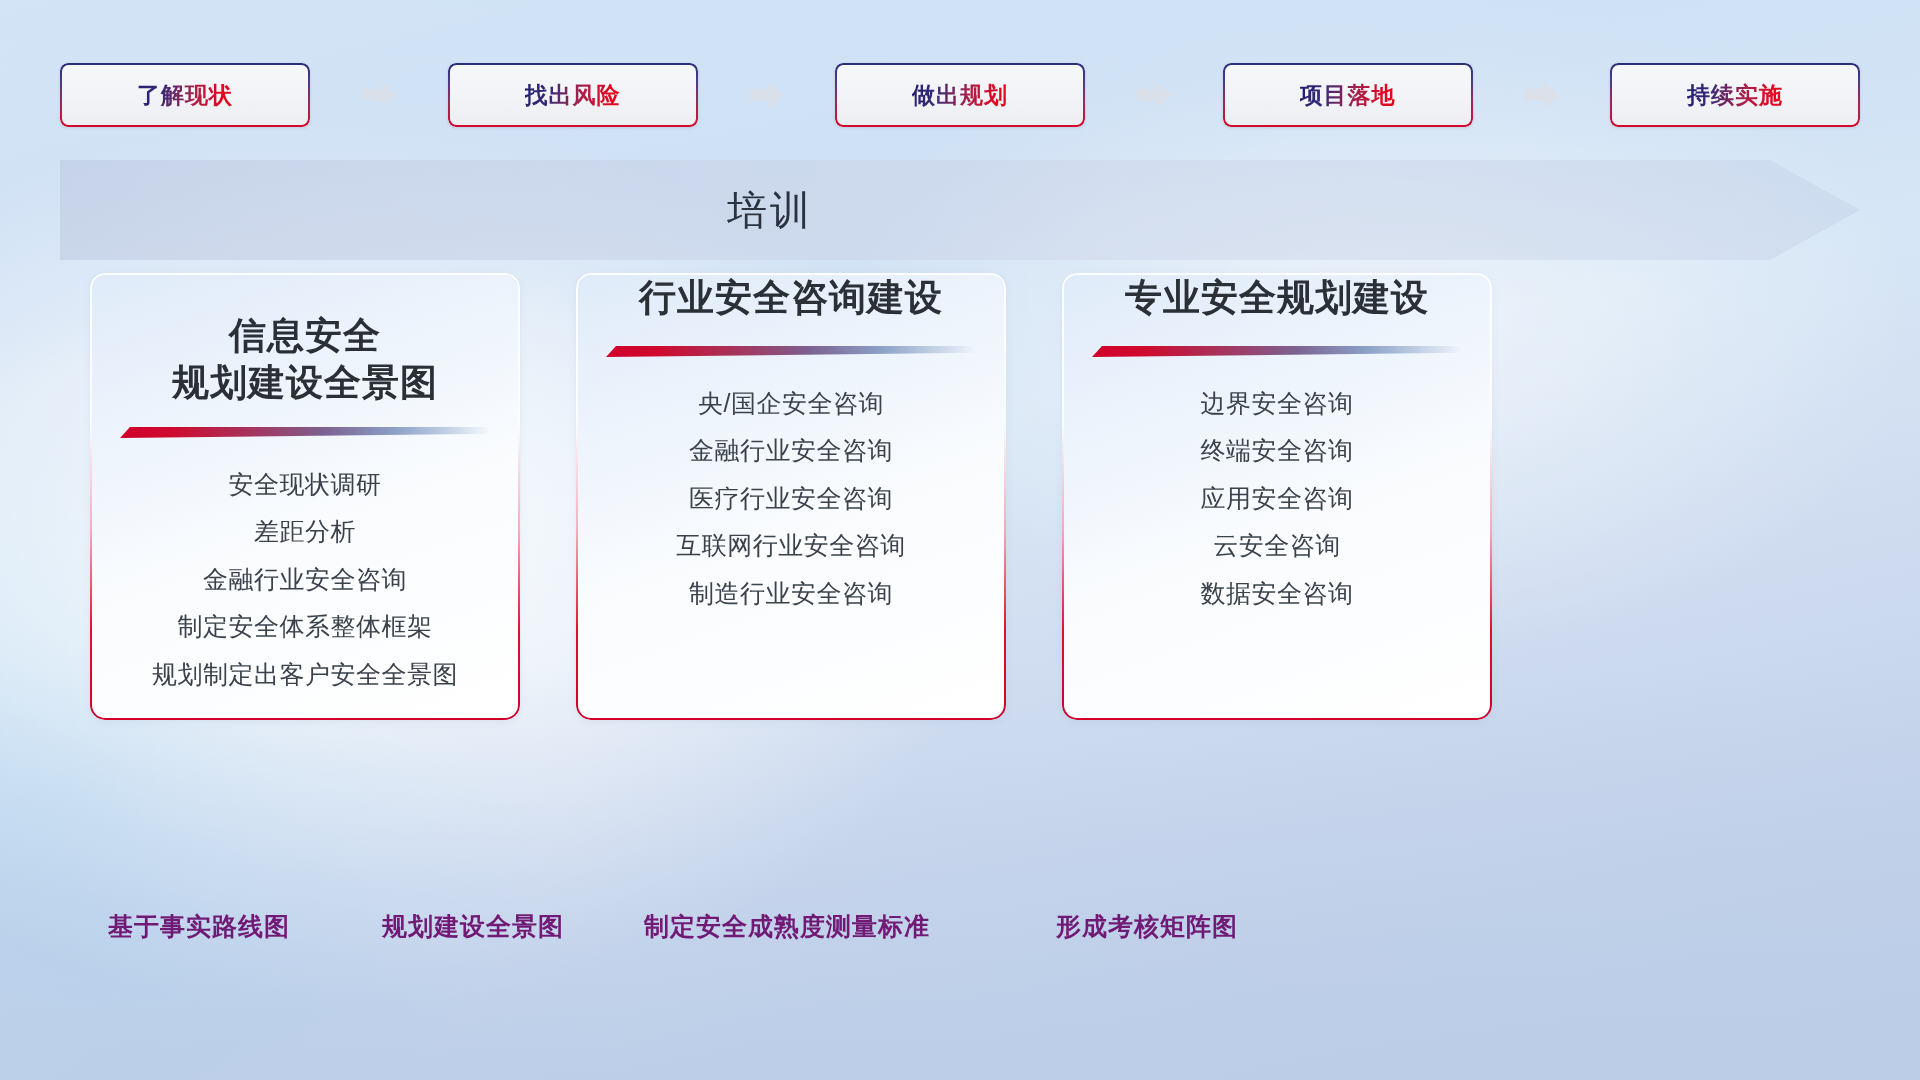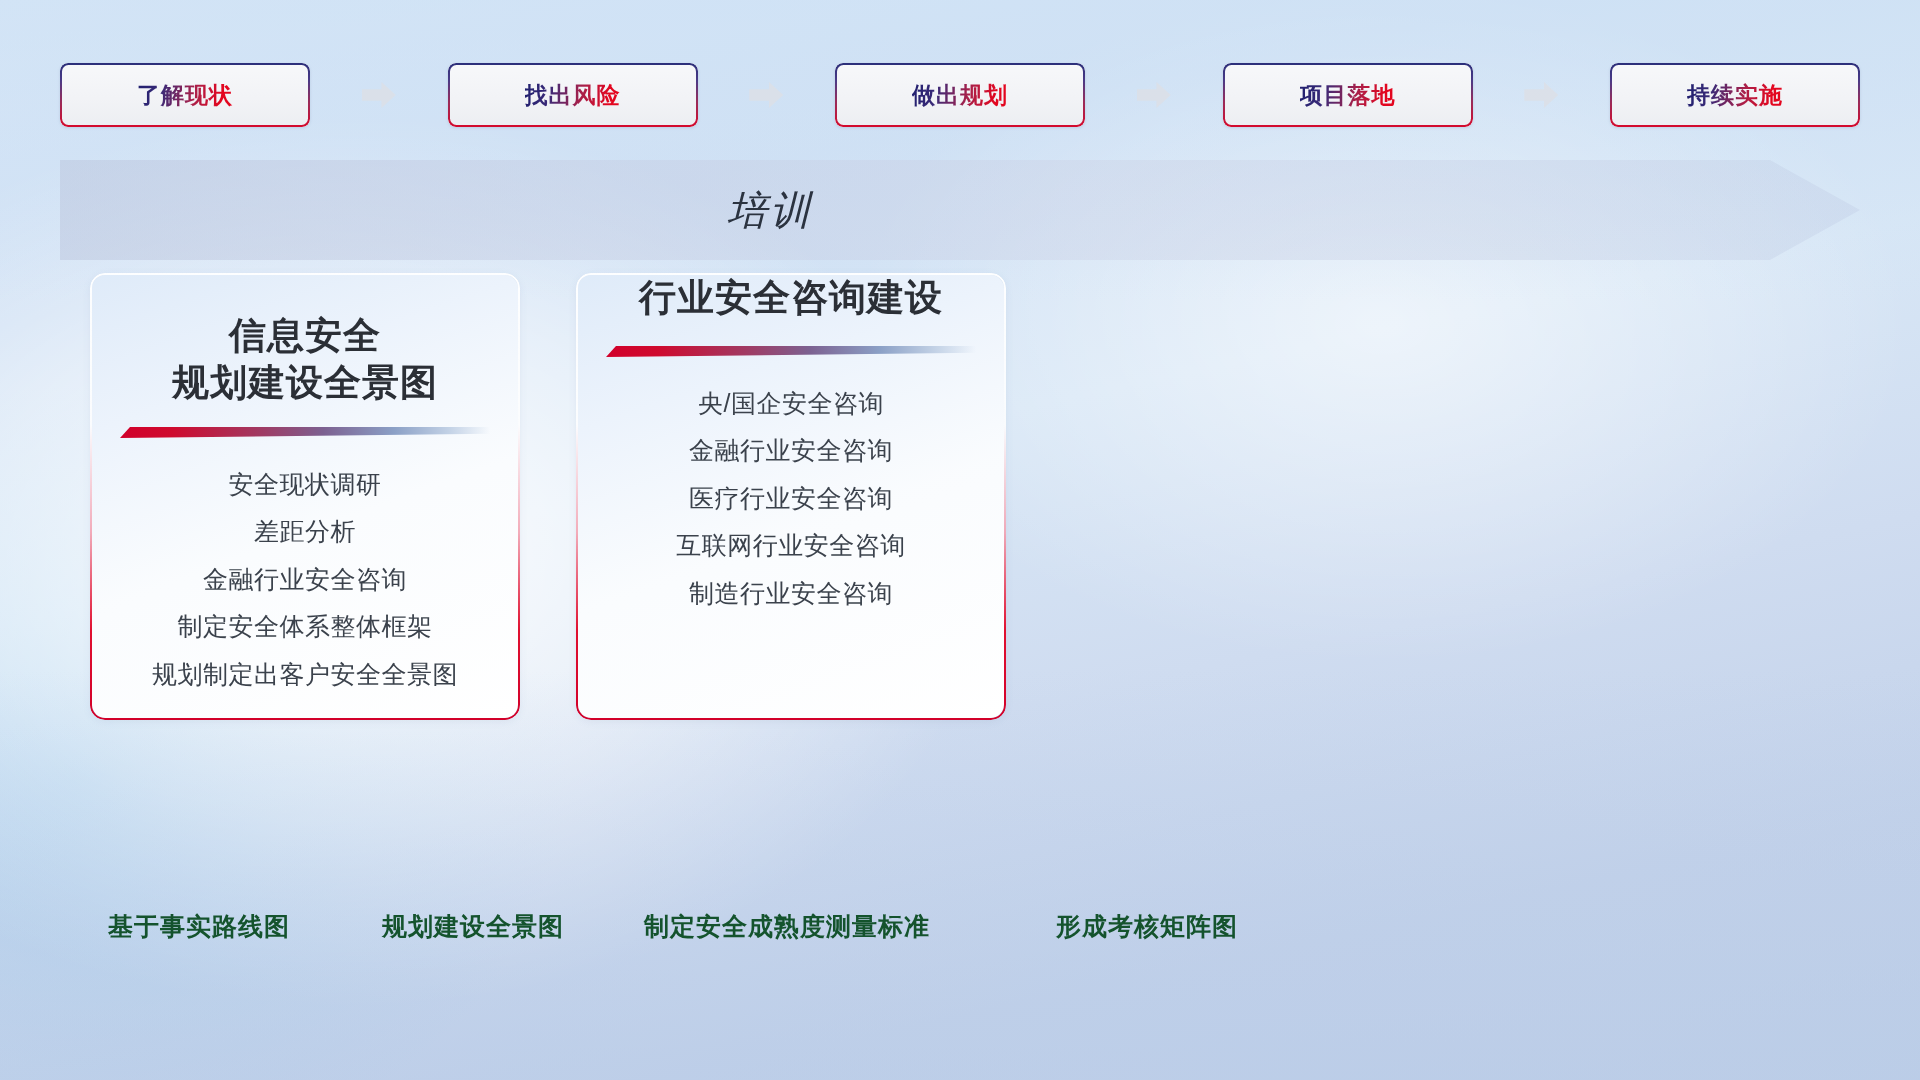--- a/index.html
+++ b/index.html
@@ -56,21 +56,21 @@
 
   
   #band{
     position:absolute;left:60px;top:160px;width:1800px;height:100px;
     background:linear-gradient(100deg, rgba(186,196,220,0.50) 0%, rgba(196,204,226,0.45) 30%, rgba(203,210,230,0.42) 58%, rgba(196,206,228,0.38) 80%, rgba(188,200,226,0.32) 100%);
     clip-path:polygon(0 0, 1710px 0, 1800px 50%, 1710px 100%, 0 100%);
   }
   #band-title{
     position:absolute;left:0;top:160px;width:1540px;height:100px;
     display:flex;align-items:center;justify-content:center;
-    font-size:40px;font-weight:500;color:#2b3340;letter-spacing:3px;font-style:italic;
+    font-size:40px;font-weight:500;color:#2b3340;letter-spacing:3px;
   }
 
   
   #cards{
     position:absolute;left:92px;top:275px;width:1432px;height:445px;
     display:flex;gap:60px;
   }
   .card{
     position:relative;width:426px;height:443px;border-radius:14px;
     background:
@@ -112,21 +112,21 @@
     font-size:25px;color:#3b424c;line-height:1.62;letter-spacing:0.5px;
     white-space:nowrap;
   }
 
   
   #bottom{
     position:absolute;left:0;top:910px;width:1920px;height:44px;
   }
   .bot-label{
     position:absolute;top:0;
-    font-size:25px;font-weight:700;color:#14532d;letter-spacing:1px;
+    font-size:25px;font-weight:700;color:#701a75;letter-spacing:1px;
     white-space:nowrap;
   }
   .bot-0{left:108px;}
   .bot-1{left:382px;}
   .bot-2{left:644px;}
   .bot-3{left:1056px;}
 </style>
 </head>
 <body>
 
@@ -188,20 +188,33 @@
       <div class="card-list">
         <div class="card-item">央/国企安全咨询</div>
         <div class="card-item">金融行业安全咨询</div>
         <div class="card-item">医疗行业安全咨询</div>
         <div class="card-item">互联网行业安全咨询</div>
         <div class="card-item">制造行业安全咨询</div>
       </div>
     </div>
   </div>
 
+  <div class="card card-3">
+    <div class="card-inner">
+      <div class="card-title">专业安全规划建设</div>
+      <div class="divider"></div>
+      <div class="card-list">
+        <div class="card-item">边界安全咨询</div>
+        <div class="card-item">终端安全咨询</div>
+        <div class="card-item">应用安全咨询</div>
+        <div class="card-item">云安全咨询</div>
+        <div class="card-item">数据安全咨询</div>
+      </div>
+    </div>
+  </div>
 
 </div>
 
 <div id="bottom">
   <div class="bot-label bot-0">基于事实路线图</div>
   <div class="bot-label bot-1">规划建设全景图</div>
   <div class="bot-label bot-2">制定安全成熟度测量标准</div>
   <div class="bot-label bot-3">形成考核矩阵图</div>
 </div>
 

